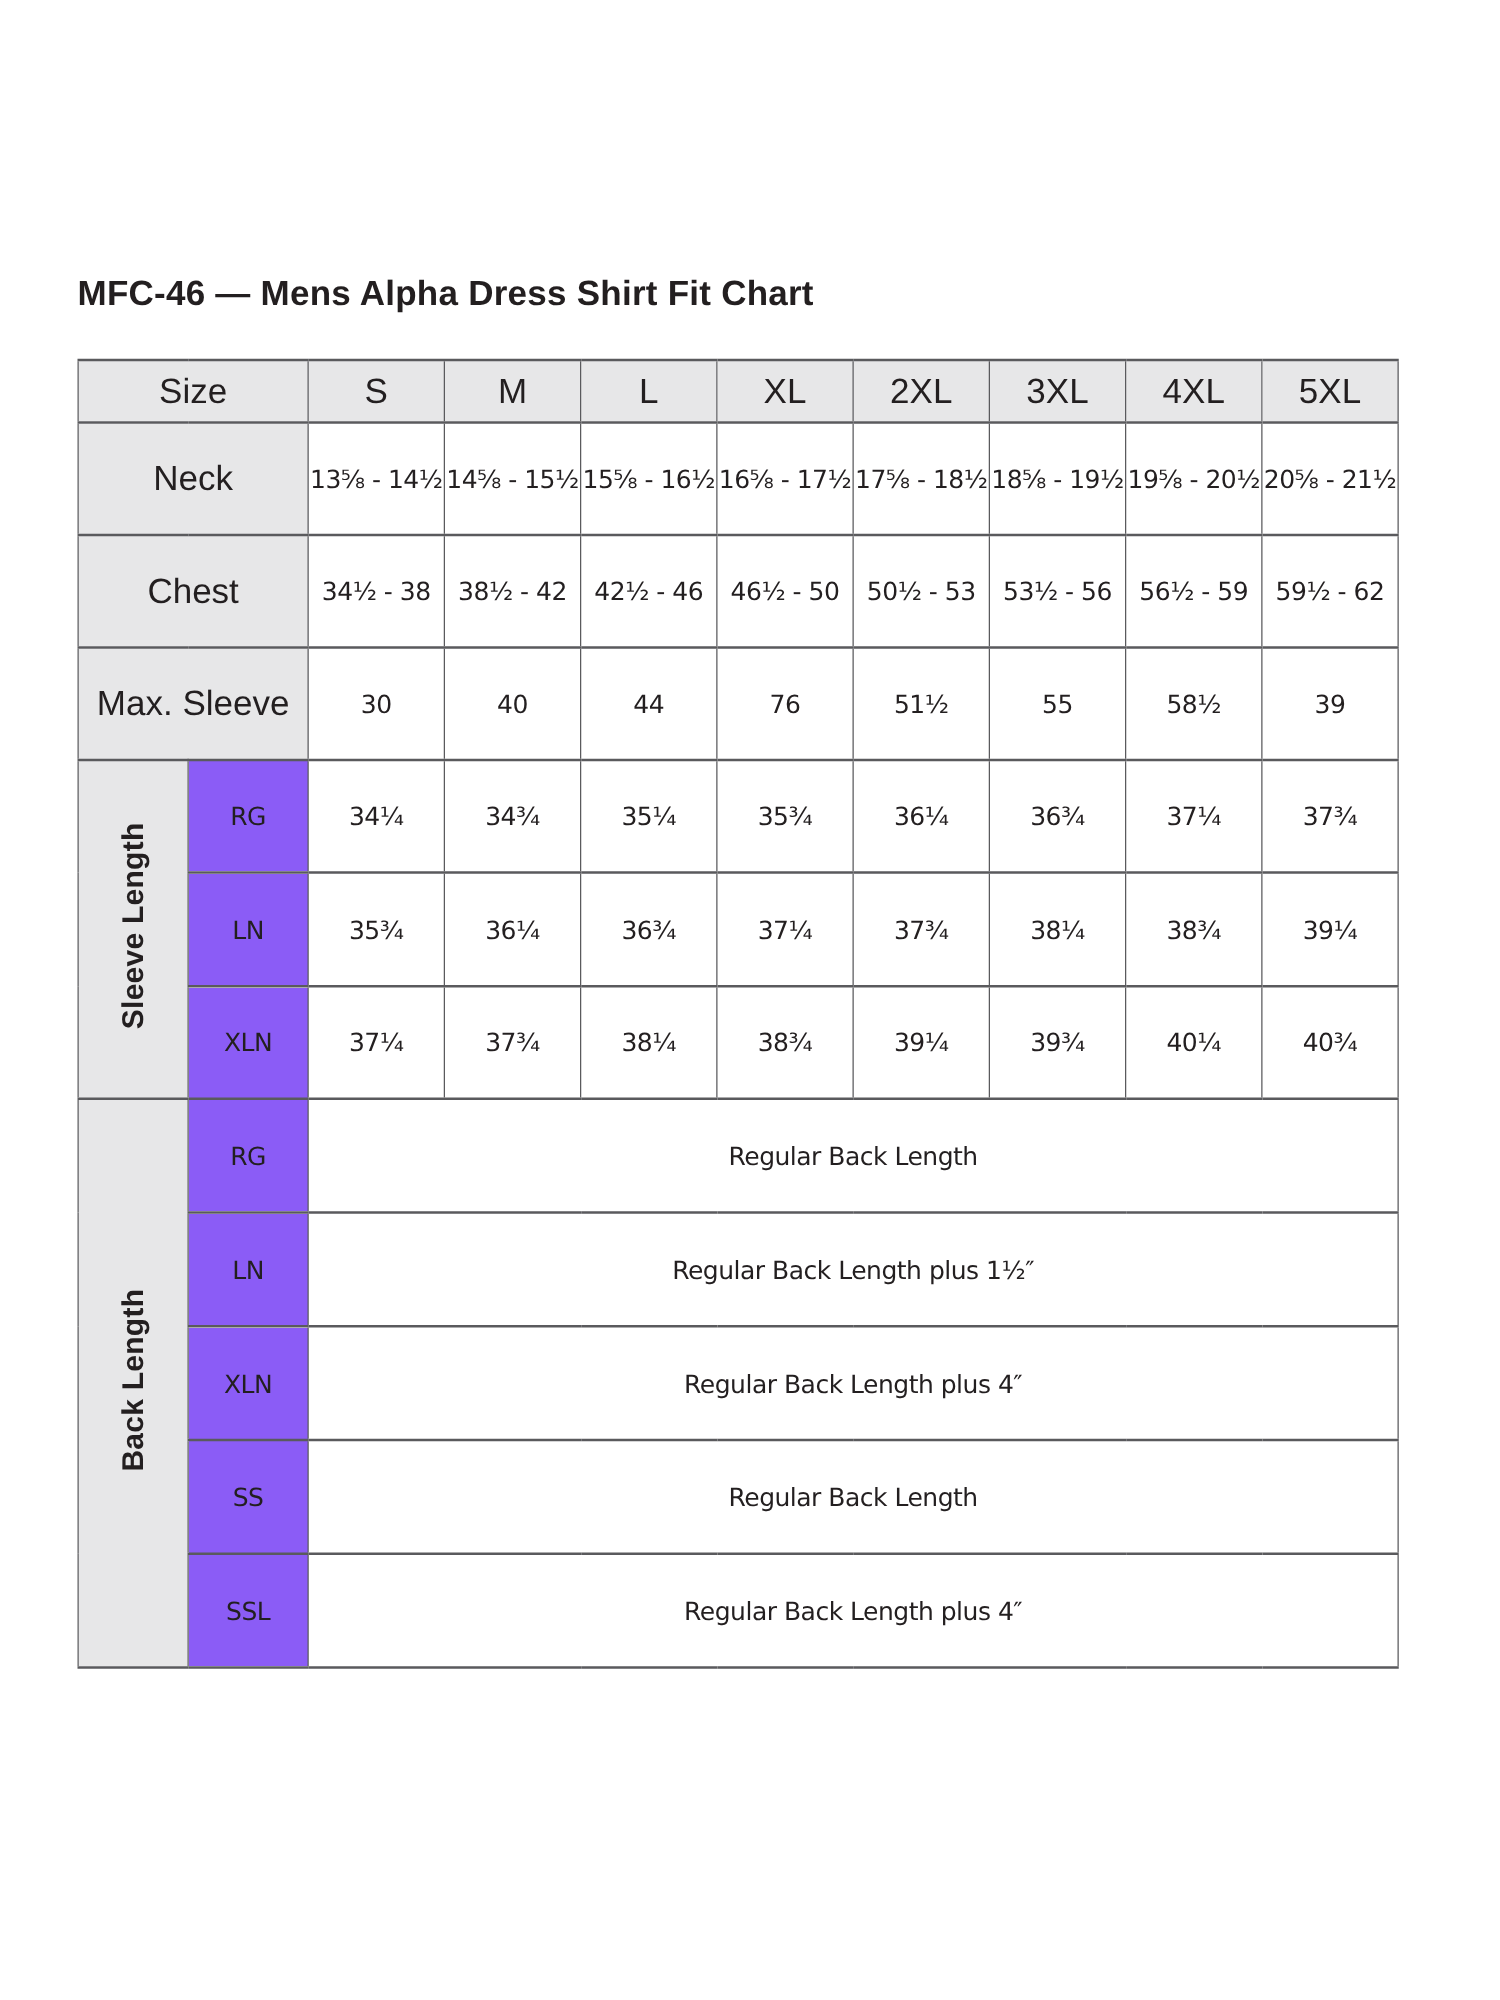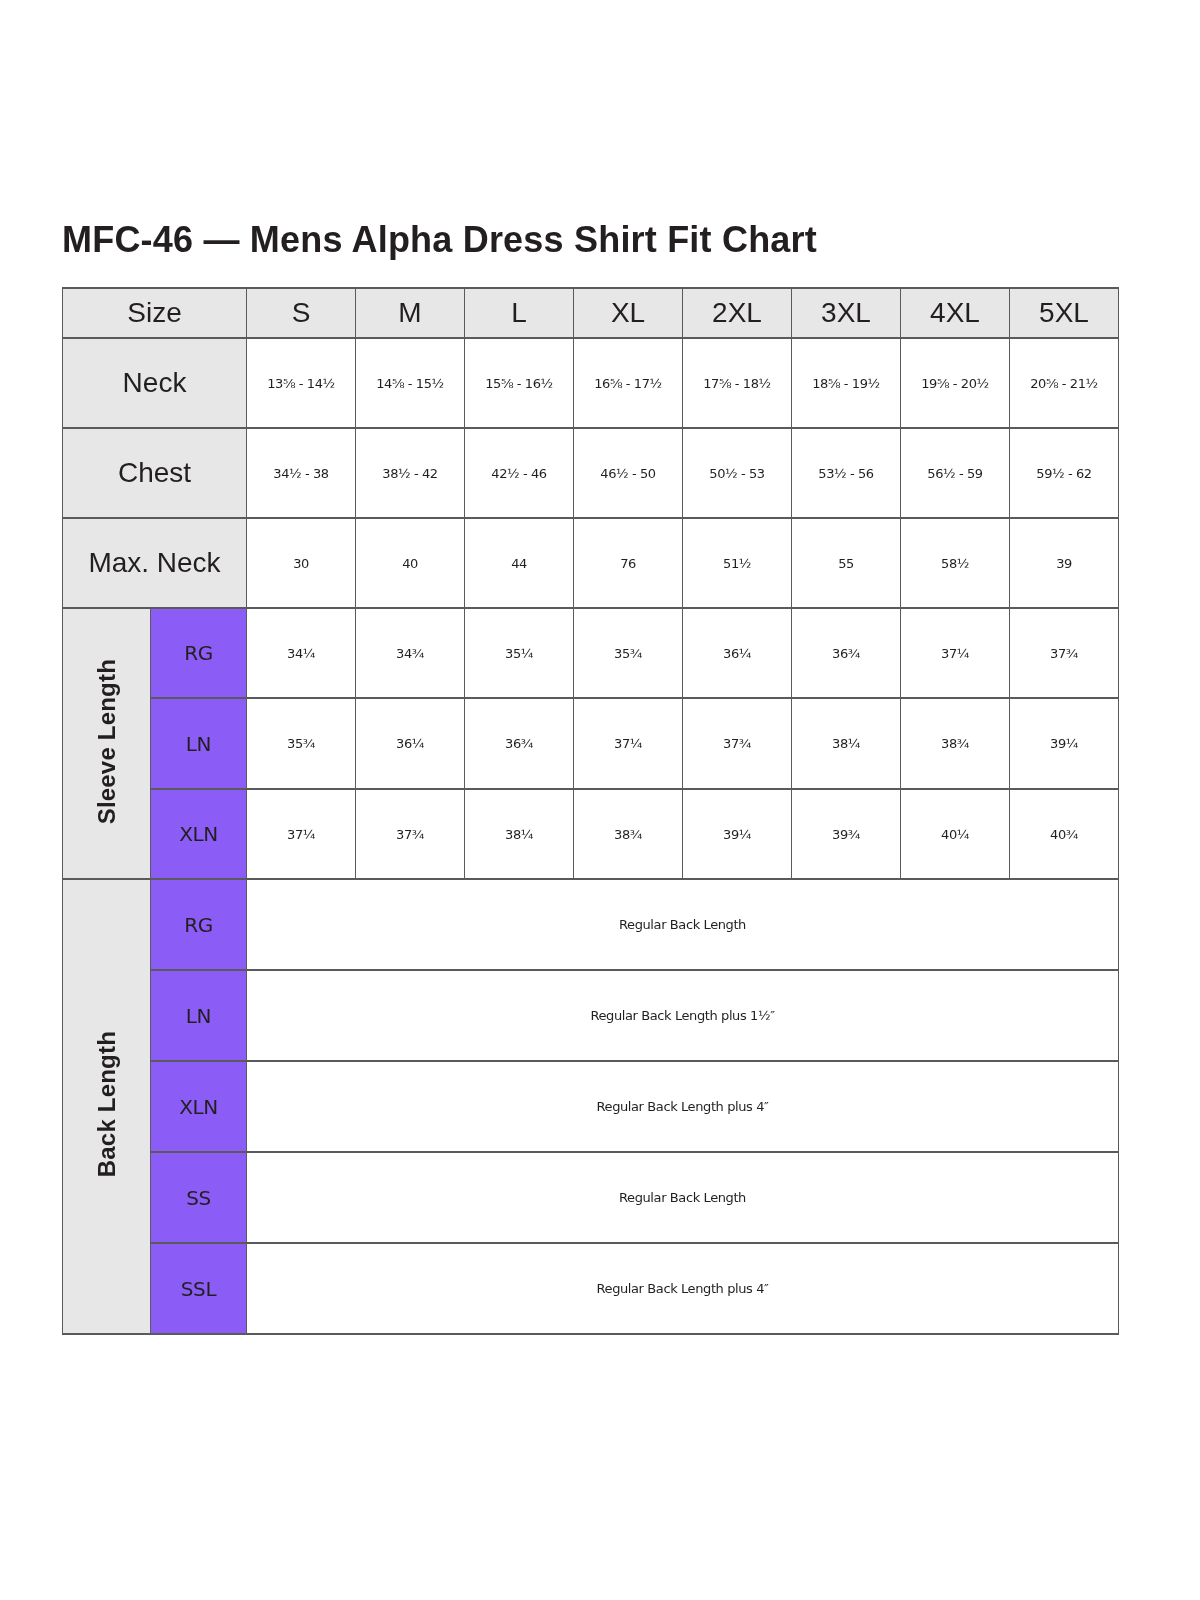--- a/index.html
+++ b/index.html
@@ -9,21 +9,21 @@
   }
   html,body{margin:0;padding:0;background:#ffffff;}
   body{
     width:1200px;height:1600px;
     font-family:"Liberation Sans",sans-serif;
     color:var(--text,#231f20);
   }
   .page{position:relative;width:1200px;height:1600px;overflow:hidden;}
   .chart-title{
     position:absolute;left:62px;top:219px;margin:0;
-    font-size:36px;font-weight:700;letter-spacing:0.2px;
+    font-size:28px;font-weight:700;letter-spacing:0.2px;
     font-family:"Liberation Sans",sans-serif;
   }
   table.fit-chart{
     position:absolute;left:62px;top:287px;
     width:1056px;border-collapse:collapse;table-layout:fixed;
   }
   td{
     border:1px solid var(--border,#5a5a5d);
     border-top-width:2px;border-bottom-width:2px;
     text-align:center;vertical-align:middle;padding:0;
@@ -31,21 +31,21 @@
   }
   tr.h50{height:50px;}
   tr.h90{height:90px;}
   tr.h91{height:91px;}
   .lbl{
     background:var(--header-bg,#e7e7e8);
     font-weight:400;font-size:28px;
   }
   .val{
     font-family:"DejaVu Sans",sans-serif;
-    font-size:13px;letter-spacing:-0.4px;
+    font-size:20px;letter-spacing:-0.4px;
     font-weight:400;
   }
   .sub{
     font-family:"DejaVu Sans",sans-serif;
     font-size:20px;letter-spacing:-0.4px;
     font-weight:400;background:#8b5cf6;
   }
   .vcell{background:var(--header-bg,#e7e7e8);}
   .vtext{
     display:inline-block;
@@ -107,21 +107,21 @@
       <td class="val">38½ - 42</td>
       <td class="val">42½ - 46</td>
       <td class="val">46½ - 50</td>
       <td class="val">50½ - 53</td>
       <td class="val">53½ - 56</td>
       <td class="val">56½ - 59</td>
       <td class="val">59½ - 62</td>
     </tr>
 
     <tr class="h90">
-      <td colspan="2" class="lbl">Max. Neck</td>
+      <td colspan="2" class="lbl">Max. Sleeve</td>
       <td class="val">30</td>
       <td class="val">40</td>
       <td class="val">44</td>
       <td class="val">76</td>
       <td class="val">51½</td>
       <td class="val">55</td>
       <td class="val">58½</td>
       <td class="val">39</td>
     </tr>
 

